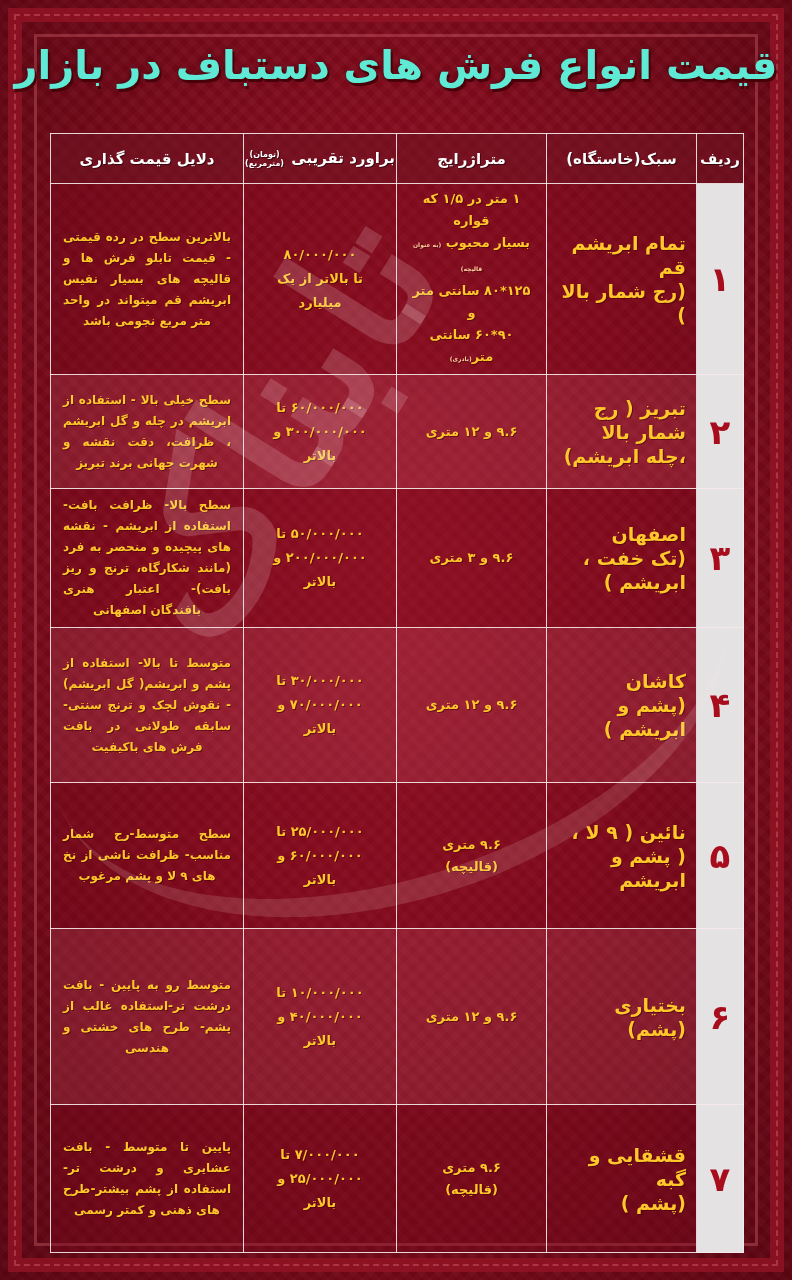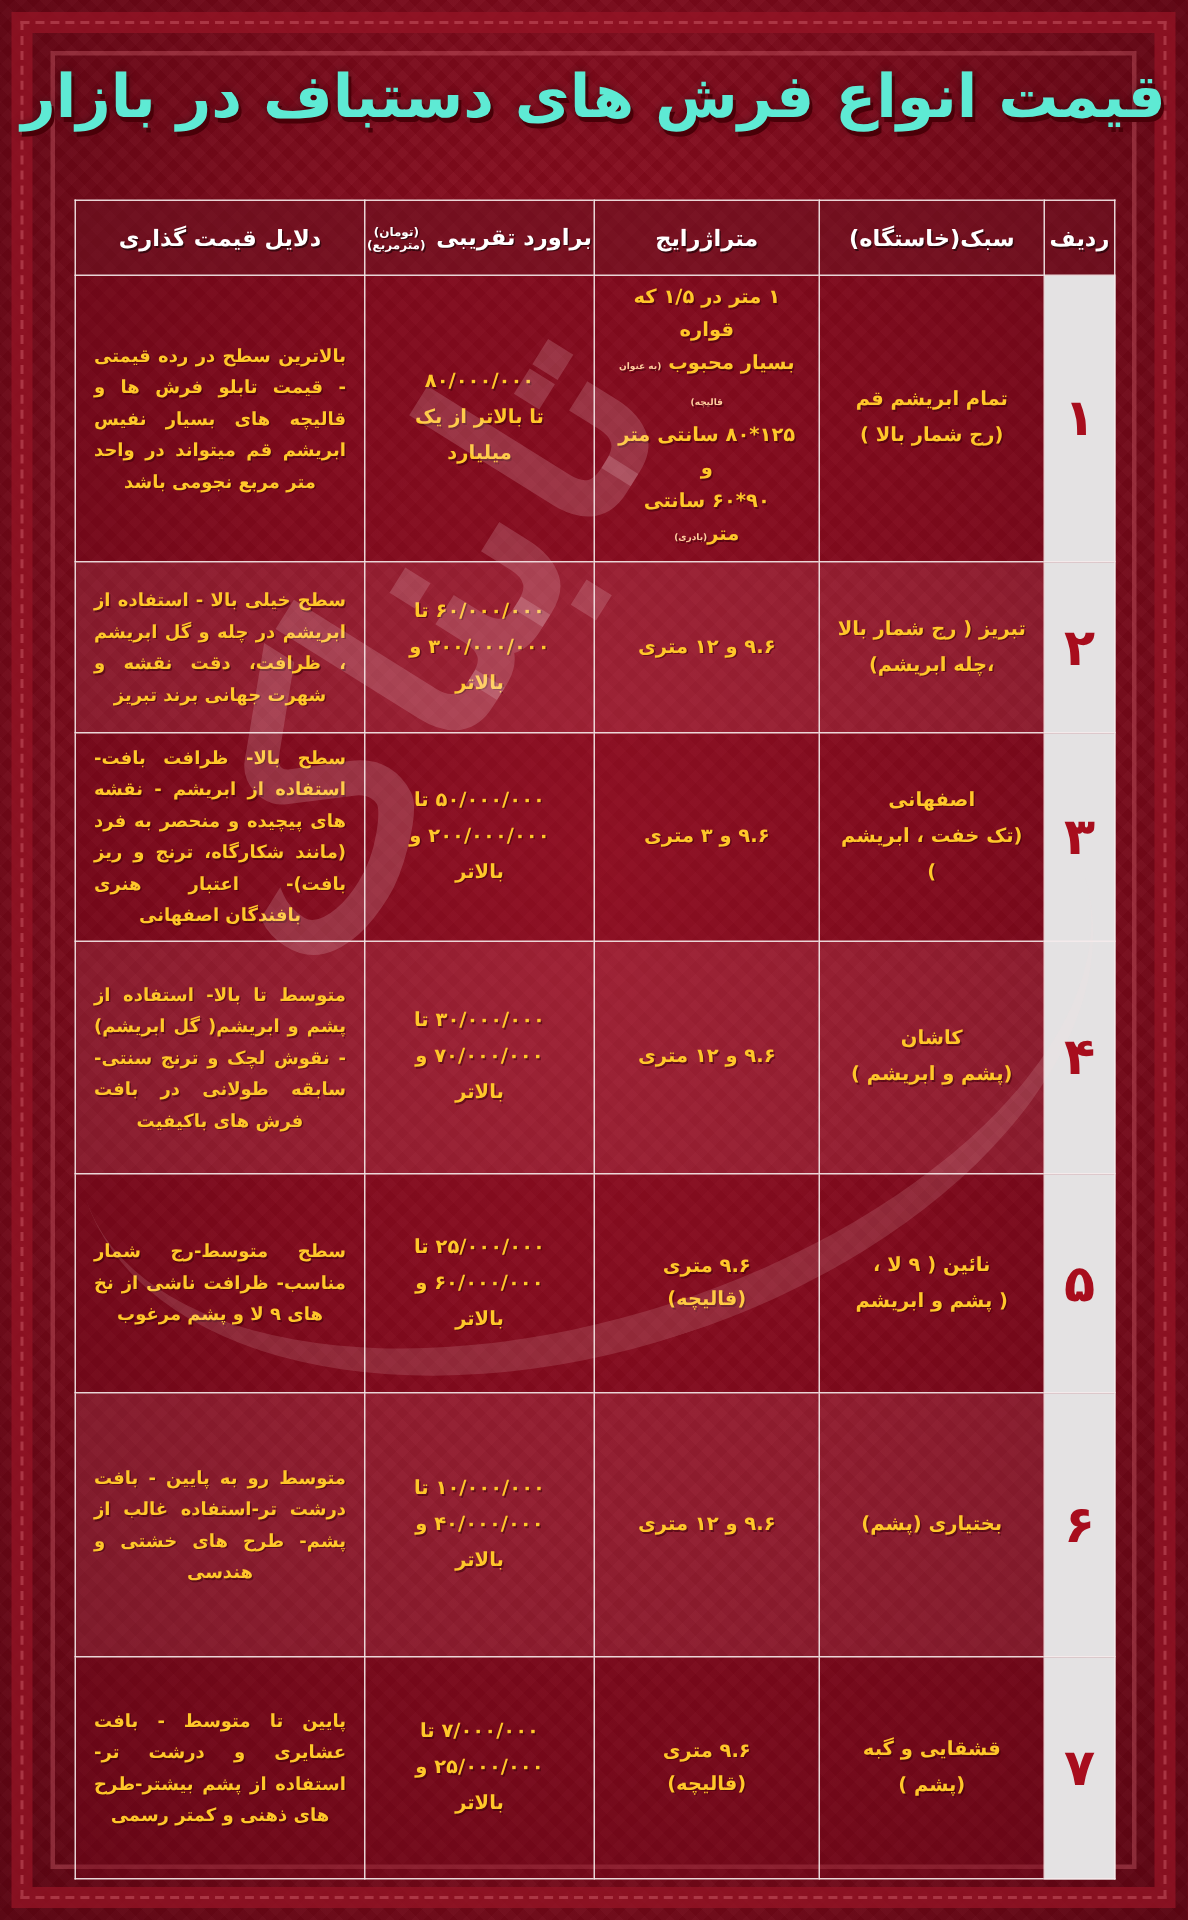--- a/index.html
+++ b/index.html
@@ -91,21 +91,21 @@
     background: rgba(120,10,30,0.35);
     color: #ffc72a;
     font-weight: bold;
     font-size: 12.5px;
     line-height: 21px;
     padding: 4px 10px;
     text-shadow: 1px 1px 0 rgba(60,0,10,0.55);
   }
   td.cell.reason { text-align: justify; text-align-last: center; font-size: 12px; line-height: 21px; padding: 6px 12px; }
   td.cell.price { font-size: 13px; line-height: 24px; }
-  td.cell.style { font-size: 13px; line-height: 24px; }
+  td.cell.style { font-size: 19px; line-height: 24px; text-align: right; }
   td.cell.size { font-size: 13px; line-height: 22px; }
   .tiny { font-size: 6px; color: #ffd0a0; }
   .line { display: block; }
   tr.r1 td { height: 156px; }
   tr.r2 td { height: 114px; }
   tr.r3 td { height: 120px; }
   tr.r4 td { height: 155px; }
   tr.r5 td { height: 146px; }
   tr.r6 td { height: 176px; }
   tr.r7 td { height: 148px; }
@@ -177,21 +177,21 @@
         <span class="line">۶۰/۰۰۰/۰۰۰ تا</span>
         <span class="line">۳۰۰/۰۰۰/۰۰۰ و</span>
         <span class="line">بالاتر</span>
       </td>
       <td class="cell reason">سطح خیلی بالا - استفاده از ابریشم در چله و گل ابریشم ، ظرافت، دقت نقشه و شهرت جهانی برند تبریز</td>
     </tr>
 
     <tr class="r3">
       <td class="idx">۳</td>
       <td class="cell style">
-        <span class="line">اصفهانی</span>
+        <span class="line">اصفهان</span>
         <span class="line">(تک خفت ، ابریشم )</span>
       </td>
       <td class="cell size">
         <span class="line">۹.۶ و ۳ متری</span>
       </td>
       <td class="cell price">
         <span class="line">۵۰/۰۰۰/۰۰۰ تا</span>
         <span class="line">۲۰۰/۰۰۰/۰۰۰ و</span>
         <span class="line">بالاتر</span>
       </td>

